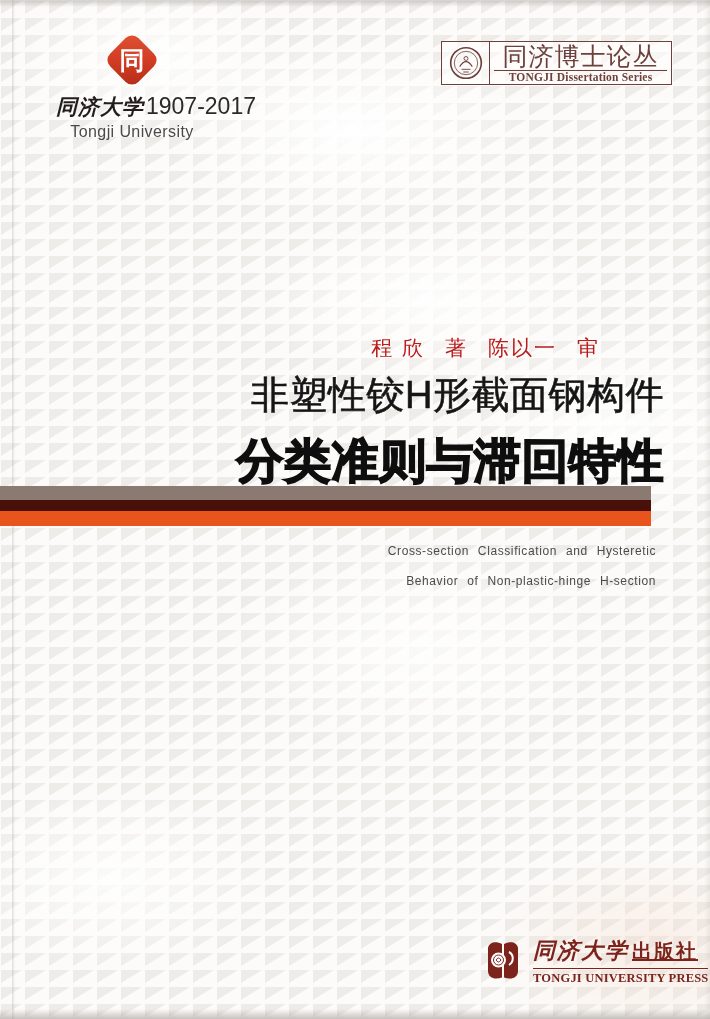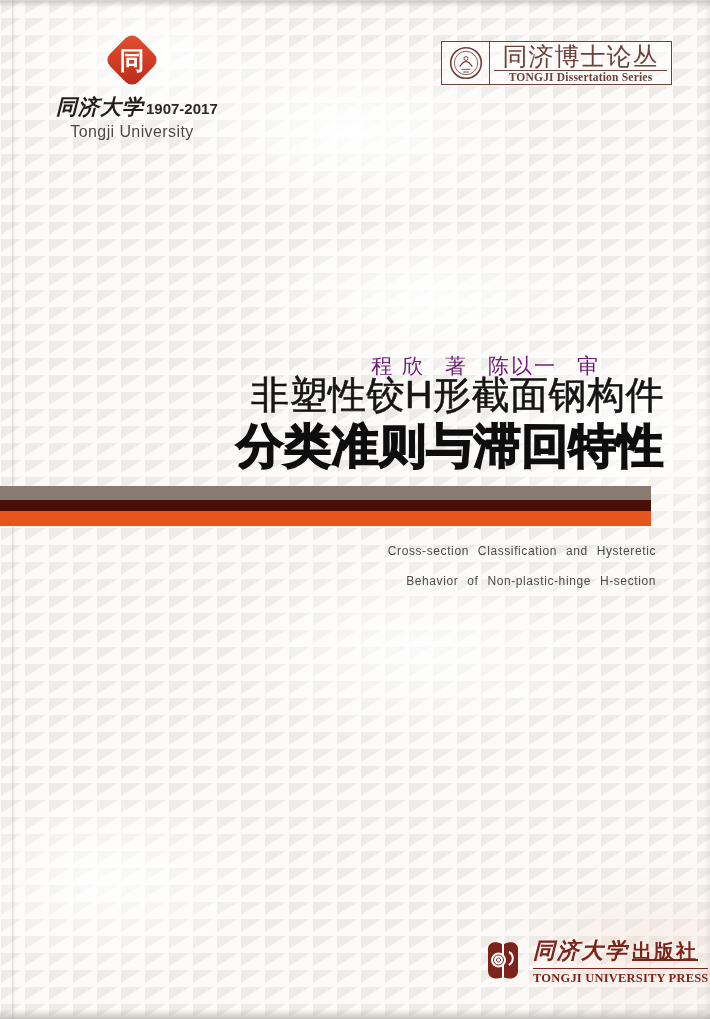--- a/index.html
+++ b/index.html
@@ -42,21 +42,21 @@
     background:linear-gradient(135deg,#e25232,#cf3b23 55%,#b52a16);
     border-radius:9px;transform:rotate(45deg);
     display:flex;align-items:center;justify-content:center;
   }
   .seal-diamond span{
     transform:rotate(-45deg);color:#fff;font-size:25px;line-height:1;
     font-family:"DejaVu Serif", serif;font-weight:bold;
   }
   .uni-line{margin-top:13px;white-space:nowrap;color:#201d1c;}
   .uni-cn{font-family:"DejaVu Serif", serif;font-style:italic;font-weight:bold;font-size:21px;letter-spacing:1px;}
-  .uni-years{font-size:15px;font-weight:700;color:#2c2a29;margin-left:2px;}
+  .uni-years{font-size:23px;font-weight:400;color:#2c2a29;margin-left:2px;}
   .uni-en{margin-top:2px;font-size:16px;color:#4c4a49;letter-spacing:.4px;}
 
   
   .header-right{position:absolute;left:441px;top:41px;width:231px;}
   .series-box{
     display:flex;align-items:stretch;height:44px;box-sizing:border-box;
     border:1.5px solid var(--series-maroon,#6e403c);background:rgba(255,255,255,.5);
   }
   .series-seal-cell{
     width:47px;flex:0 0 47px;display:flex;align-items:center;justify-content:center;
@@ -74,32 +74,32 @@
     font-size:11.5px;line-height:13px;color:var(--series-maroon,#6e403c);
     white-space:nowrap;text-align:center;letter-spacing:.2px;padding-bottom:1px;
   }
   .editors-line{
     margin-top:11px;display:flex;justify-content:space-between;align-items:baseline;
     font-size:15px;color:#4f4340;white-space:nowrap;letter-spacing:1px;
   }
 
   
   .byline{
-    position:absolute;top:352px;right:110px;display:flex;gap:20px;align-items:baseline;
-    font-size:21px;color:#701a75;letter-spacing:2px;white-space:nowrap;
+    position:absolute;top:334px;right:110px;display:flex;gap:20px;align-items:baseline;
+    font-size:21px;color:#b91c1c;letter-spacing:2px;white-space:nowrap;
   }
 
   
   .title-block{position:absolute;top:374px;right:46px;text-align:right;color:#151515;white-space:nowrap;}
   .title-line1{
     font-size:38px;line-height:42px;font-weight:400;letter-spacing:.5px;
     -webkit-text-stroke:.6px #1a1a1a;
   }
   .title-line2{
-    margin-top:5px;font-size:47px;line-height:50px;font-weight:700;color:#0e0e0e;
+    margin-top:20px;font-size:47px;line-height:50px;font-weight:700;color:#0e0e0e;
     letter-spacing:.5px;-webkit-text-stroke:1.6px #0e0e0e;
   }
 
   
   .stripes{position:absolute;left:0;top:486px;width:651px;}
   .stripe-taupe{height:14px;background:var(--stripe-taupe,#8b7a72);}
   .stripe-maroon{height:11px;background:var(--stripe-maroon,#491009);}
   .stripe-orange{height:15px;background:var(--stripe-orange,#e9541d);}
 
   

